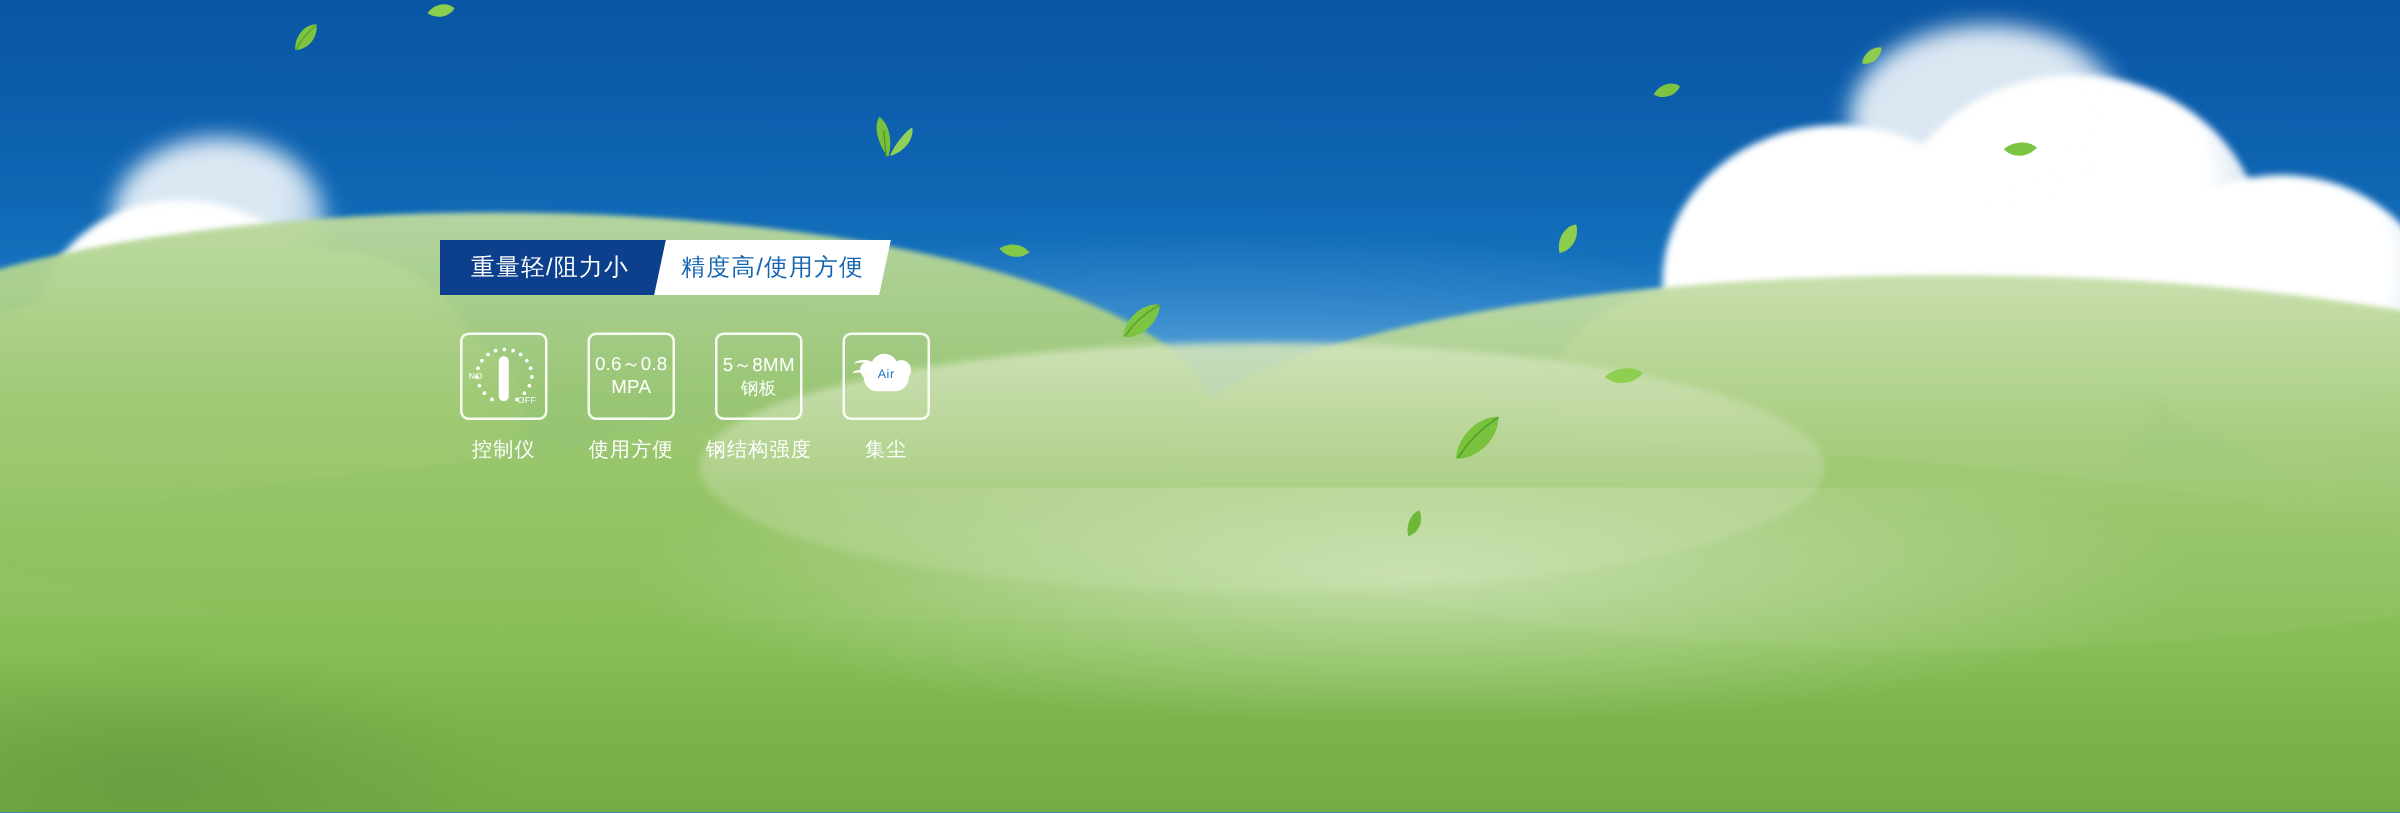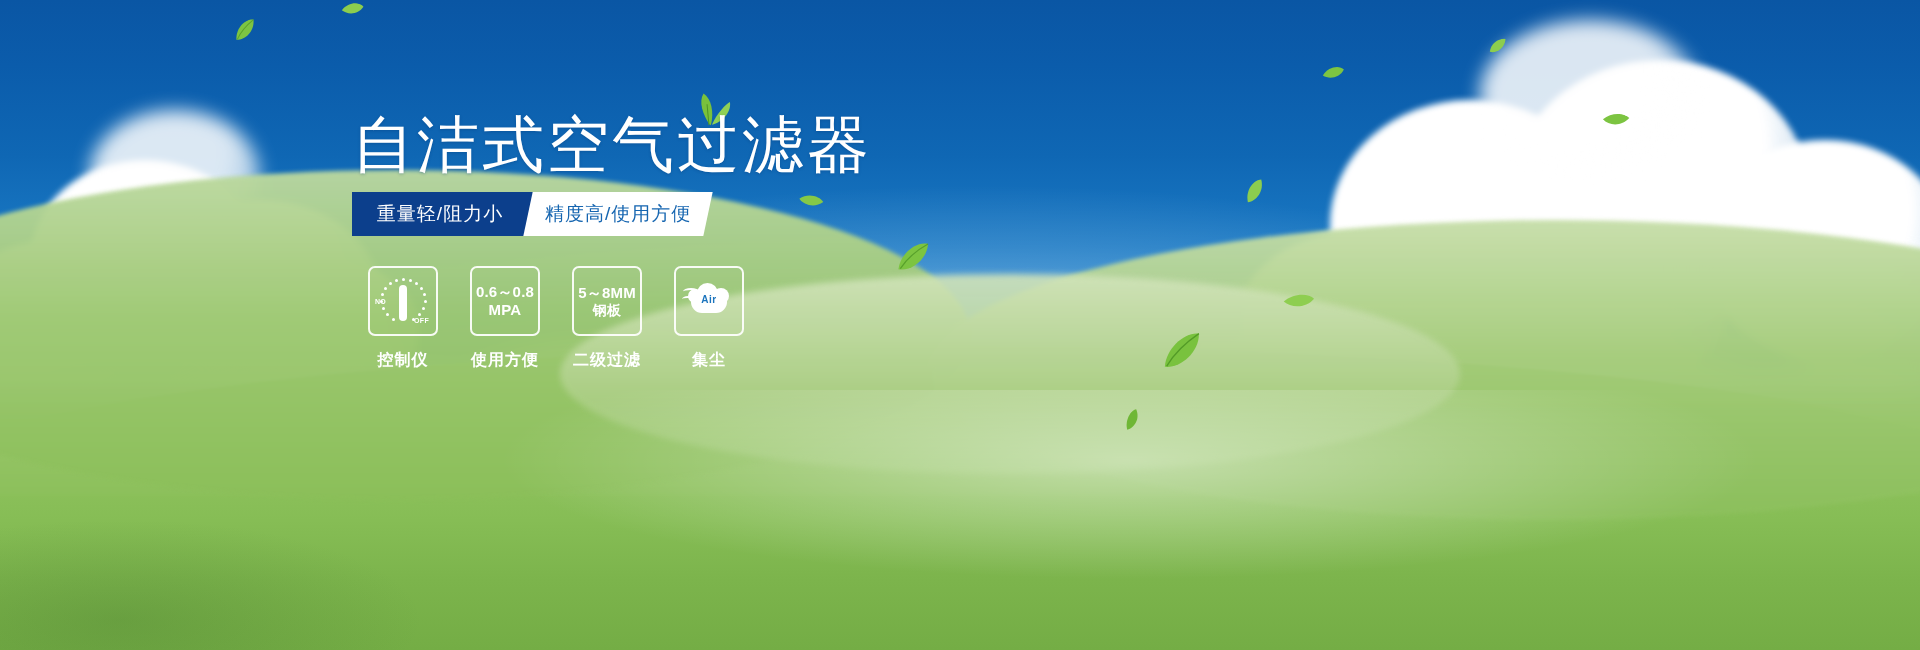--- a/index.html
+++ b/index.html
@@ -125,21 +125,21 @@
     background:#0c3f8c;
     clip-path:polygon(0 0, 196px 0, 176px 44px, 0 44px);
   }
   .tag-a-text{
     position:absolute; left:0; top:0; width:176px; height:44px;
     display:flex; align-items:center; justify-content:center;
     color:#fff; font-size:19px; letter-spacing:1px; white-space:nowrap;
   }
 
   .features{ position:absolute; left:352px; top:266px; display:flex; gap:0; }
-  .feature{ width:102px; margin-right:0; text-align:center;font-weight:bold; }
+  .feature{ width:102px; margin-right:0; text-align:center; }
   .feature + .feature{ margin-left:0; }
   .fbox{
     width:70px; height:70px; margin:0 auto;
     border:2px solid rgba(255,255,255,.92);
     border-radius:7px;
     display:flex; flex-direction:column; align-items:center; justify-content:center;
     color:#ffffff;
     position:relative;
   }
   .fbox-text{ font-size:15px; line-height:1.18; letter-spacing:.2px; text-align:center; }
@@ -316,21 +316,20 @@
       </svg>
   </div>
   <div class="leaf" style="left:1122px; top:412px; transform:rotate(-40deg);">
     <svg width="22" height="13" viewBox="0 0 22 13">
         <path d="M1 11 C5 2, 17 -2, 21 1 C18 11, 8 14, 1 11 Z" fill="#6fb736"></path>
       </svg>
   </div>
 
   <div class="content">
 
-    <div class="title">自洁式空气过滤器</div>
 
     <div class="tags">
       <div class="tag-a-clip"></div>
       <div class="tag-a-text">重量轻/阻力小</div>
       <div class="tag tag-b">
         <span>精度高/使用方便</span>
       </div>
     </div>
 
     <div class="features">
@@ -370,21 +369,21 @@
         </div>
         <div class="flabel">使用方便</div>
       </div>
 
 
       <div class="feature">
         <div class="fbox">
           <div class="fbox-text">5～8MM</div>
           <div class="fbox-text cn">钢板</div>
         </div>
-        <div class="flabel">二级过滤</div>
+        <div class="flabel">钢结构强度</div>
       </div>
 
       <div class="feature">
         <div class="fbox">
           <div class="airicon">
             <div class="swoosh"></div>
             <div class="swoosh2"></div>
             <div class="c4"></div>
             <div class="c1"></div>
             <div class="c2"></div>

